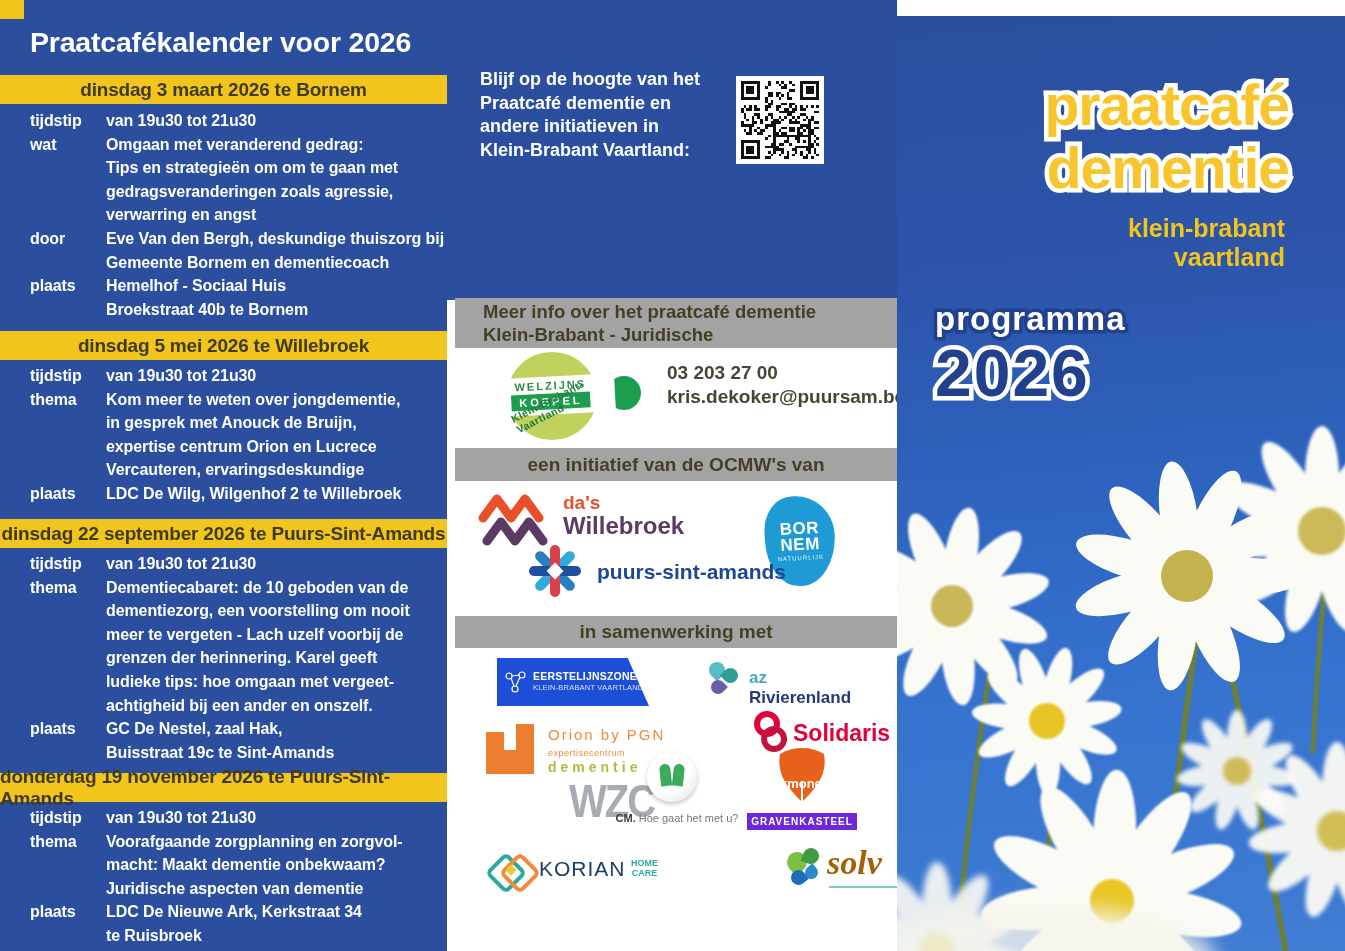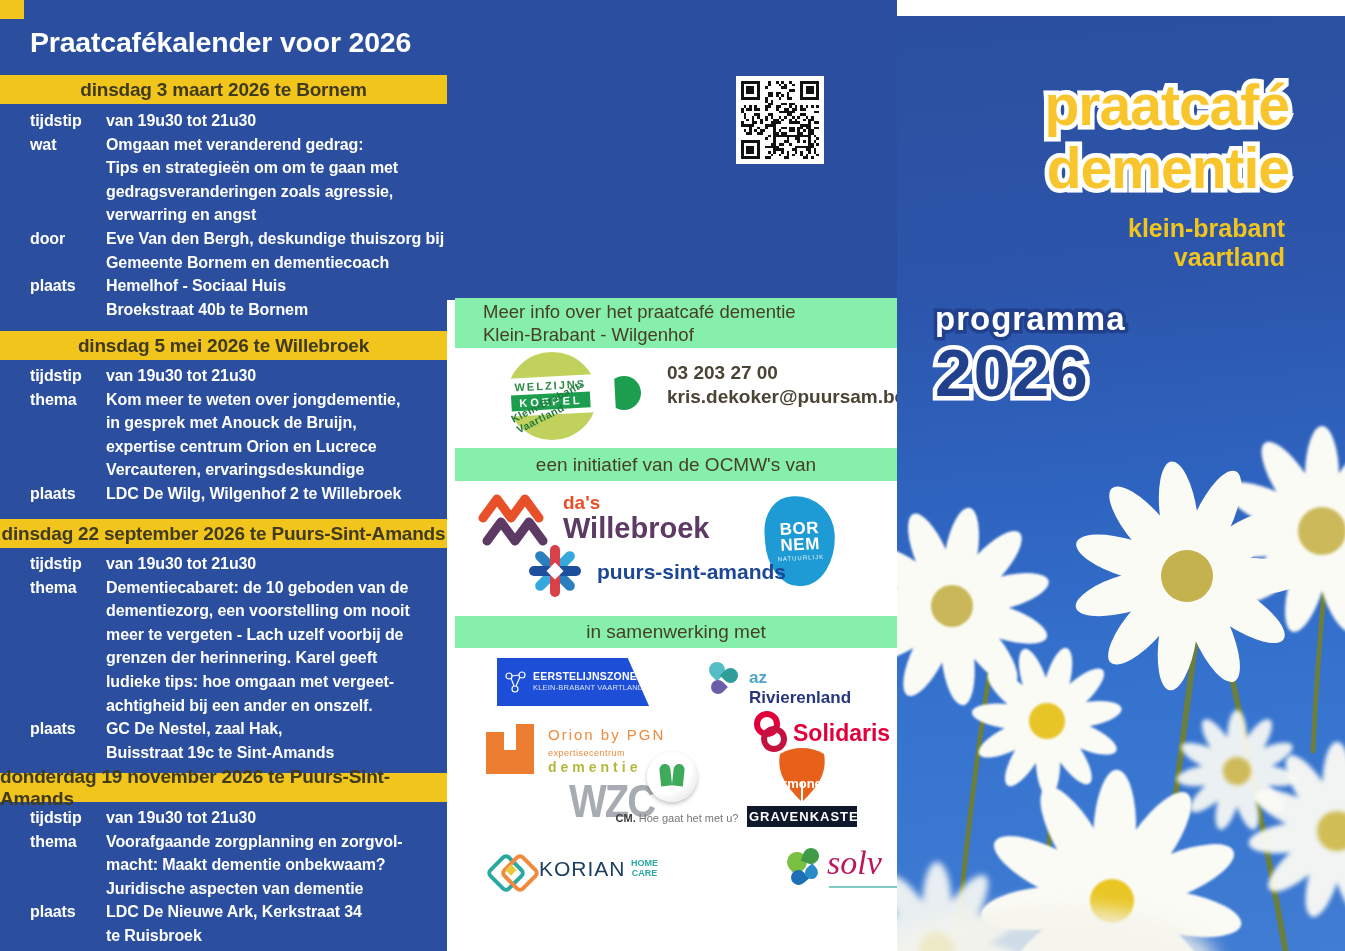--- a/index.html
+++ b/index.html
@@ -19,41 +19,41 @@
   .lp-rows .lbl{white-space:pre;}
   .lp-rows .val{white-space:pre;}
 
   
   #mid-panel{position:absolute;left:447px;top:0;width:450px;height:951px;background:#ffffff;overflow:hidden;}
   .mid-top{position:absolute;left:0;top:0;width:450px;height:300px;background:#2b4f9e;}
   .mid-intro{position:absolute;left:33px;top:68px;width:250px;color:#ffffff;
              font-size:18px;font-weight:bold;line-height:23.5px;white-space:pre-line;}
   .qr-box{position:absolute;left:289px;top:76px;width:88px;height:88px;background:#ffffff;padding:0;}
   .qr-box svg{position:absolute;left:5px;top:5px;width:78px;height:78px;}
-  .mid-banner{position:absolute;left:8px;width:442px;background:#86efac;color:#473f24;font-weight:normal;}
+  .mid-banner{position:absolute;left:8px;width:442px;background:#a3a3a3;color:#473f24;font-weight:bold;}
   .mid-banner.info{top:298px;height:50px;font-size:18.5px;line-height:23px;padding-left:28px;
                    display:flex;flex-direction:column;justify-content:center;}
   .mid-banner.center{display:flex;align-items:center;justify-content:center;font-size:19px;}
   .contact-text{position:absolute;left:220px;top:361px;color:#4a4434;font-size:19px;
                 font-weight:bold;line-height:24px;}
   
   .koepel{position:absolute;left:60px;top:352px;width:140px;height:100px;}
   .k-circle{position:absolute;left:0;top:0;width:90px;height:88px;border-radius:50%;background:#c0d15c;}
   .k-dot{position:absolute;left:100px;top:24px;width:34px;height:34px;border-radius:50%;background:#1d9e4f;}
   .k-band{position:absolute;left:-4px;top:24px;width:112px;height:38px;background:#ffffff;transform:rotate(-3deg);
           border-radius:3px;}
   .k-welzijns{position:absolute;left:12px;top:3px;color:#2e8b46;font-size:11px;font-weight:bold;letter-spacing:2px;}
   .k-koepel{position:absolute;left:8px;top:17px;background:#1d9e4f;color:#ffffff;font-size:11px;
             font-weight:bold;letter-spacing:3px;padding:2px 8px;}
   .k-arc{position:absolute;left:2px;top:62px;width:120px;color:#1f7a3d;font-size:10.5px;font-weight:bold;
          transform:rotate(-27deg);transform-origin:left top;letter-spacing:0.5px;}
   
   .willebroek{position:absolute;left:30px;top:492px;}
   .wb-text-prefix{position:absolute;left:86px;top:0px;color:#e8502a;font-size:19px;font-weight:bold;}
-  .wb-text-name{position:absolute;left:86px;top:20px;color:#5c3a64;font-size:29px;font-weight:bold;}
+  .wb-text-name{position:absolute;left:86px;top:20px;color:#5c3a64;font-size:24px;font-weight:bold;}
   .bornem{position:absolute;left:318px;top:496px;width:70px;height:90px;background:#1e9bd4;
           border-radius:42% 58% 52% 48% / 40% 46% 58% 54%;transform:rotate(-3deg);
           display:flex;flex-direction:column;align-items:center;justify-content:center;color:#fff;}
   .bornem .b1,.bornem .b2{font-size:17px;font-weight:bold;line-height:16px;letter-spacing:0.5px;}
   .bornem .b3{font-size:6px;letter-spacing:1px;margin-top:2px;opacity:.9;}
   .puurs{position:absolute;left:80px;top:543px;width:56px;height:56px;}
   .puurs .bar{position:absolute;left:23px;top:2px;width:10px;height:52px;border-radius:5px;}
   .puurs .bar.b-red{background:#d8414a;transform:rotate(0deg);}
   .puurs .bar.b-db{background:#1d4f9c;transform:rotate(90deg);}
   .puurs .bar.b-lb{background:#35a8de;transform:rotate(45deg);}
@@ -90,37 +90,37 @@
              background:radial-gradient(circle at 35% 30%,#ffffff 55%,#dcdcdc 100%);
              box-shadow:0 2px 4px rgba(0,0,0,.25);}
   .cm .m1,.cm .m2{position:absolute;top:12px;width:11px;height:22px;background:#3faa5c;border-radius:6px 6px 0 0;}
   .cm .m1{left:13px;transform:rotate(-6deg);}
   .cm .m2{left:26px;transform:rotate(6deg);}
   .cm .txt{position:absolute;left:0;top:60px;width:160px;font-size:11px;color:#777;}
   .cm .txt b{color:#3c3c3c;}
   .armonea{position:absolute;left:300px;top:742px;width:110px;text-align:center;}
   .armonea svg{display:block;margin:0 auto;}
   .armonea .aname{position:absolute;left:0;top:34px;width:110px;color:#ffffff;font-size:13px;font-weight:bold;}
-  .armonea .abar{margin-top:2px;background:#0f172a;color:#ffffff;font-size:13px;font-weight:bold;
+  .armonea .abar{margin-top:9px;background:#6d28d9;color:#ffffff;font-size:10px;font-weight:bold;
                  letter-spacing:1px;padding:3px 2px;}
   .korian{position:absolute;left:44px;top:852px;height:40px;}
   .korian .k-ic{position:absolute;left:0;top:2px;width:40px;height:34px;}
   .korian .k-ic .sq{position:absolute;top:4px;width:22px;height:22px;border-radius:6px;transform:rotate(45deg);}
   .korian .k-ic .s1{left:0;border:4px solid #2ba8a0;}
   .korian .k-ic .s2{left:14px;border:4px solid #f08a3c;}
   .korian .k-ic .cd{position:absolute;left:16px;top:12px;width:8px;height:8px;background:#e9c93a;transform:rotate(45deg);}
   .korian .kn{position:absolute;left:48px;top:5px;color:#1b3f63;font-size:21px;font-weight:normal;letter-spacing:1px;}
   .korian .ks{position:absolute;left:140px;top:6px;color:#2ba8a0;font-size:9px;line-height:10px;font-weight:bold;text-align:center;}
   .solv{position:absolute;left:340px;top:848px;width:120px;height:50px;}
   .solv .w{position:absolute;border-radius:60% 60% 60% 0;}
   .solv .w1{left:0;top:4px;width:20px;height:20px;background:#7ac143;transform:rotate(-40deg);}
   .solv .w2{left:16px;top:0px;width:16px;height:16px;background:#3f9b47;transform:rotate(20deg);}
   .solv .w3{left:4px;top:22px;width:15px;height:15px;background:#1d6fb8;transform:rotate(-130deg);}
   .solv .w4{left:18px;top:18px;width:13px;height:13px;background:#2a8bc9;transform:rotate(140deg);}
-  .solv .sname{position:absolute;left:40px;top:-4px;color:#be185d;font-size:34px;font-weight:normal;
+  .solv .sname{position:absolute;left:40px;top:-4px;color:#a16207;font-size:34px;font-weight:bold;
                font-family:"Liberation Serif",serif;font-style:italic;}
   .solv .sline{position:absolute;left:42px;top:38px;width:70px;height:2px;background:#2ba8a0;opacity:.6;}
 
   
   #right-panel{position:absolute;left:897px;top:16px;width:448px;height:951px;overflow:hidden;
                background:linear-gradient(175deg,#2b4f9e 0%,#2c55ab 28%,#2e64c0 50%,#3573cf 70%,#417dd3 100%);}
   #flowers{position:absolute;left:0;top:0;width:448px;height:951px;}
   .rp-head{position:absolute;right:56px;top:58px;text-align:right;isolation:isolate;}
   .stroke-y{position:relative;color:#f9c52c;font-size:57px;font-weight:bold;line-height:63px;letter-spacing:-1px;}
   .stroke-y::before{content:attr(data-text);position:absolute;inset:0;-webkit-text-stroke:9px #ffffff;z-index:-1;}
@@ -196,20 +196,24 @@
 macht: Maakt dementie onbekwaam?
 Juridische aspecten van dementie</div>
       <div class="lbl">plaats</div>
       <div class="val">LDC De Nieuwe Ark, Kerkstraat 34
 te Ruisbroek</div>
     </div>
   </div>
 
   <div id="mid-panel">
     <div class="mid-top">
+      <div class="mid-intro">Blijf op de hoogte van het
+Praatcafé dementie en
+andere initiatieven in
+Klein-Brabant Vaartland:</div>
       <div class="qr-box">
         <svg id="qr-svg" viewBox="0 0 29 29" shape-rendering="crispEdges" fill="#111111">
             <rect x="0" y="0" width="7" height="1"></rect>
             <rect x="0" y="6" width="7" height="1"></rect>
             <rect x="0" y="0" width="1" height="7"></rect>
             <rect x="6" y="0" width="1" height="7"></rect>
             <rect x="2" y="2" width="3" height="3"></rect>
             <rect x="22" y="0" width="7" height="1"></rect>
             <rect x="22" y="6" width="7" height="1"></rect>
             <rect x="22" y="0" width="1" height="7"></rect>
@@ -469,21 +473,21 @@
             <rect x="17" y="28" width="1" height="1"></rect>
             <rect x="23" y="28" width="1" height="1"></rect>
             <rect x="24" y="28" width="1" height="1"></rect>
             <rect x="26" y="28" width="1" height="1"></rect>
           </svg>
       </div>
     </div>
 
     <div class="mid-banner info">
       <div>Meer info over het praatcafé dementie</div>
-      <div>Klein-Brabant - Wilgenhof</div>
+      <div>Klein-Brabant - Juridische</div>
     </div>
 
     <div class="koepel">
       <div class="k-circle"></div>
       <div class="k-dot"></div>
       <div class="k-band">
         <span class="k-welzijns">WELZIJNS</span>
         <span class="k-koepel">KOEPEL</span>
       </div>
       <div class="k-arc">Klein-Brabant-Vaartland</div>

